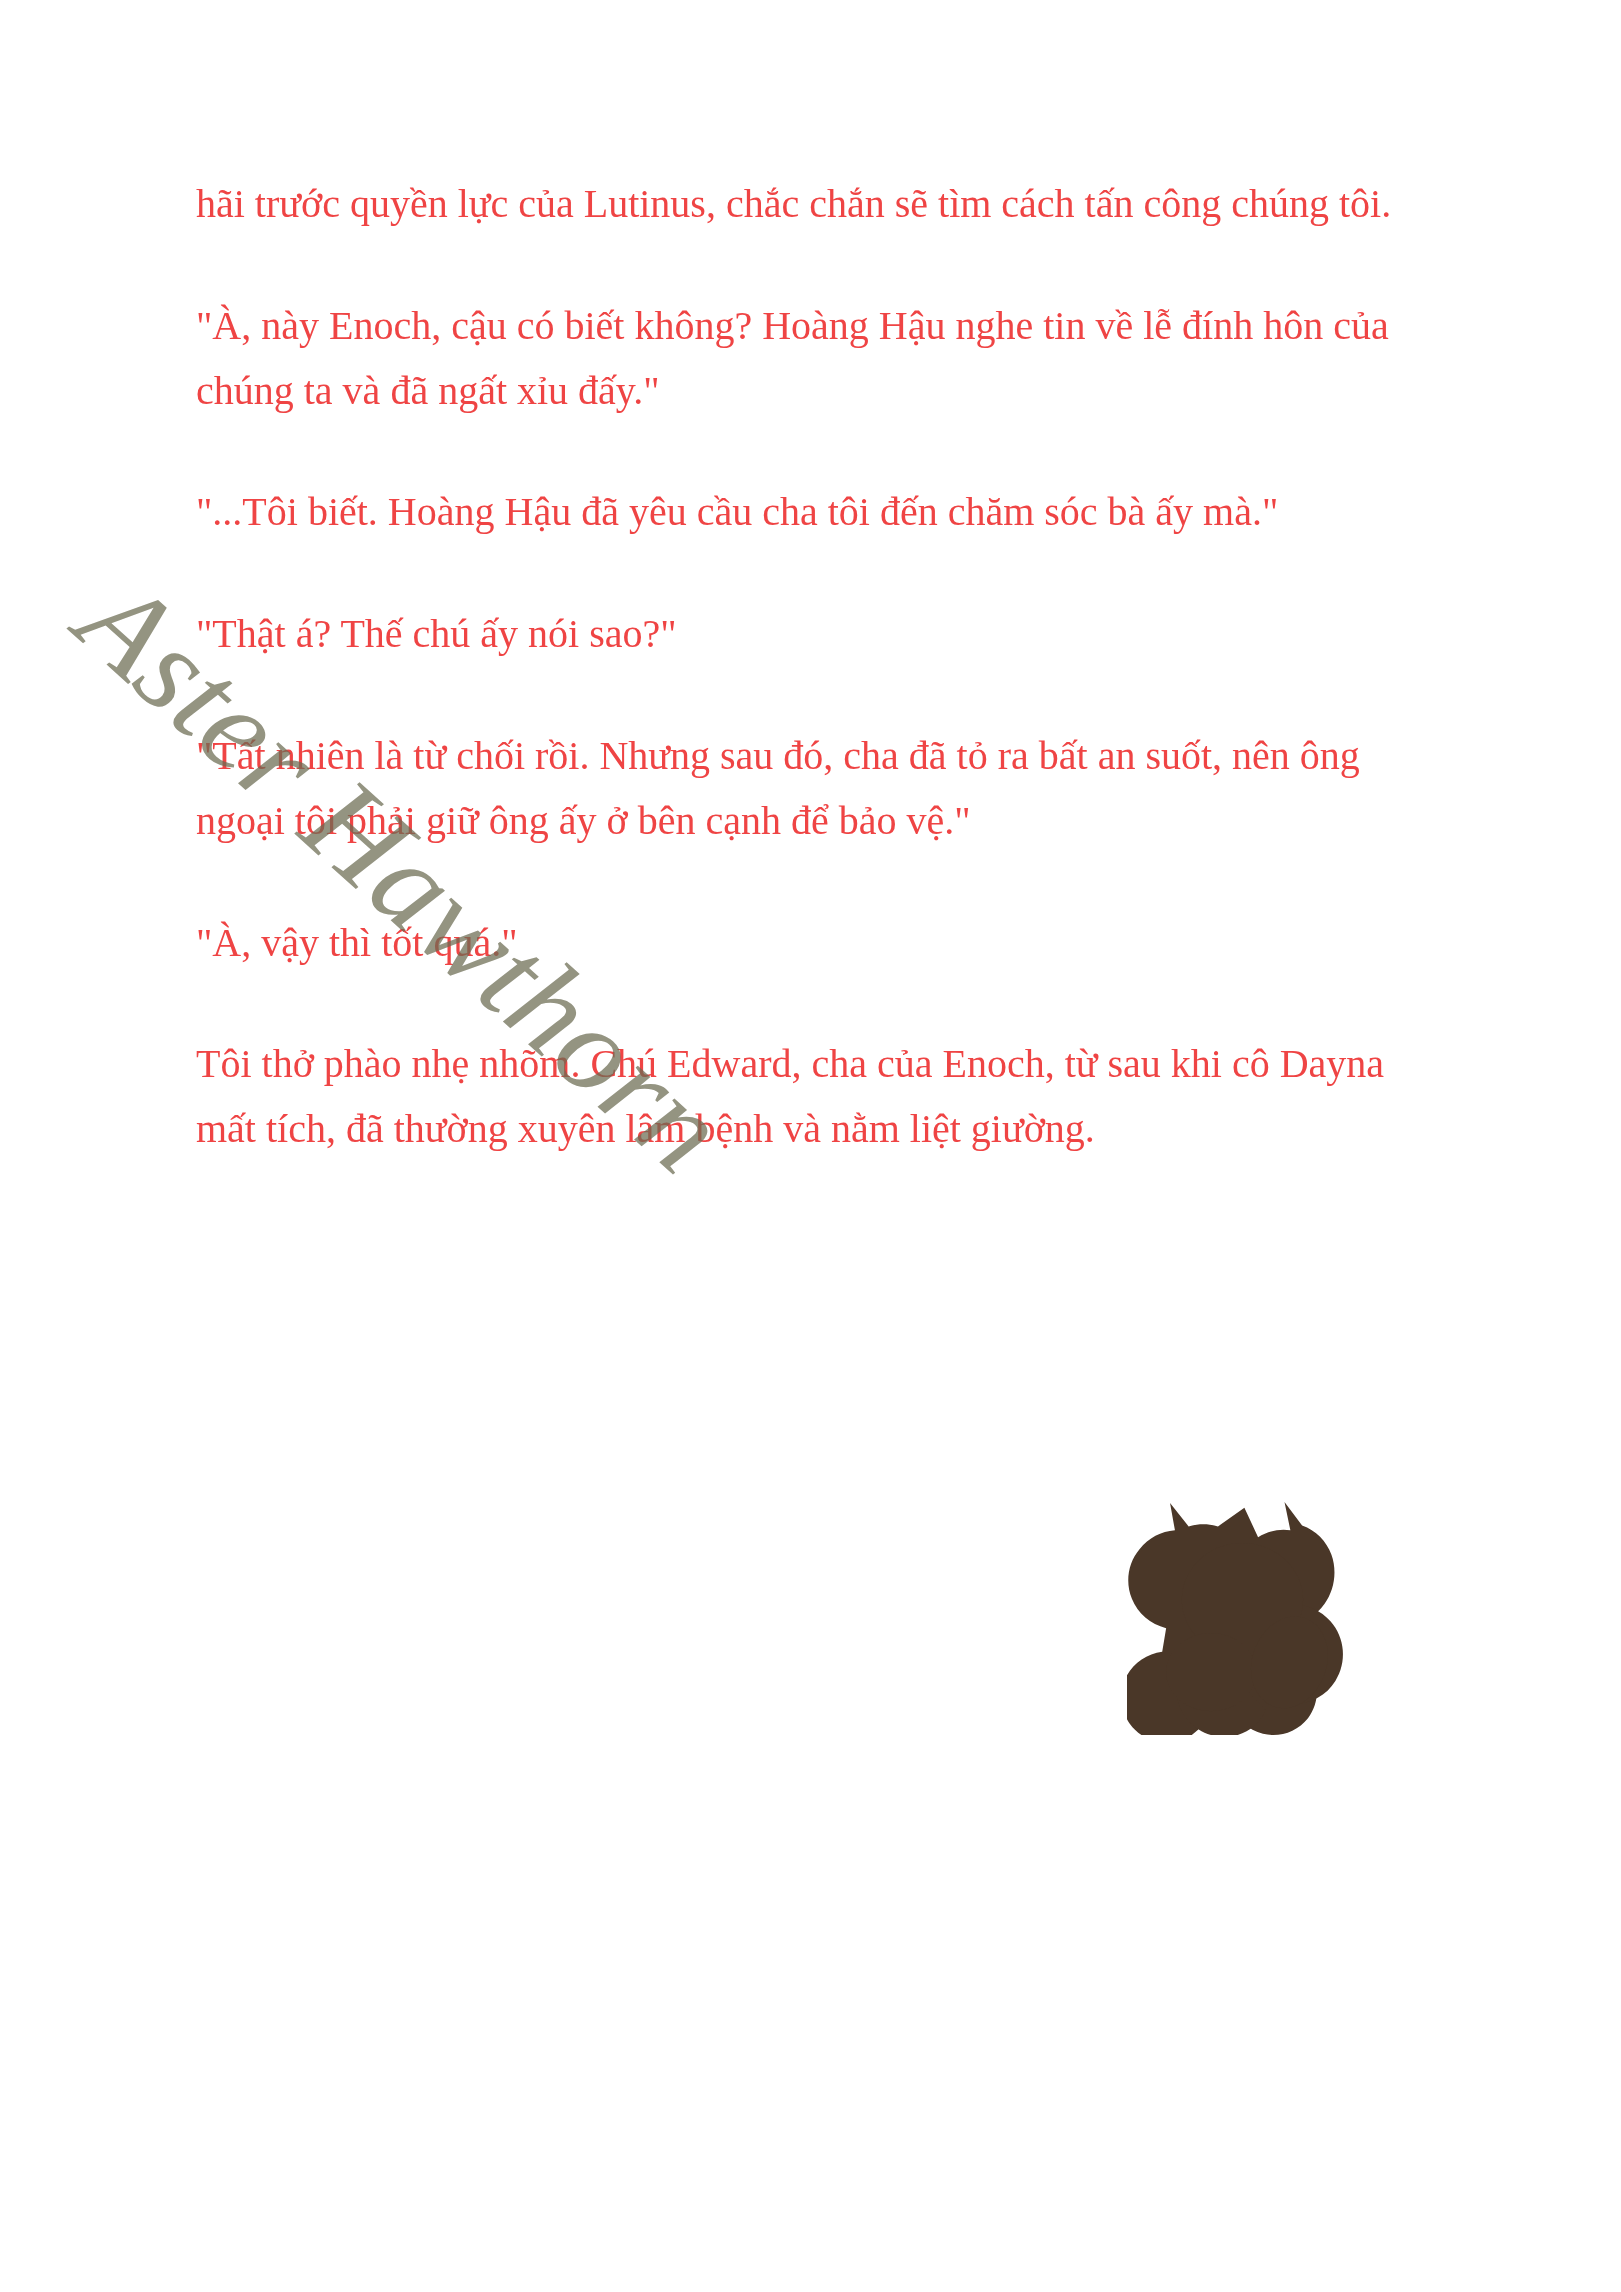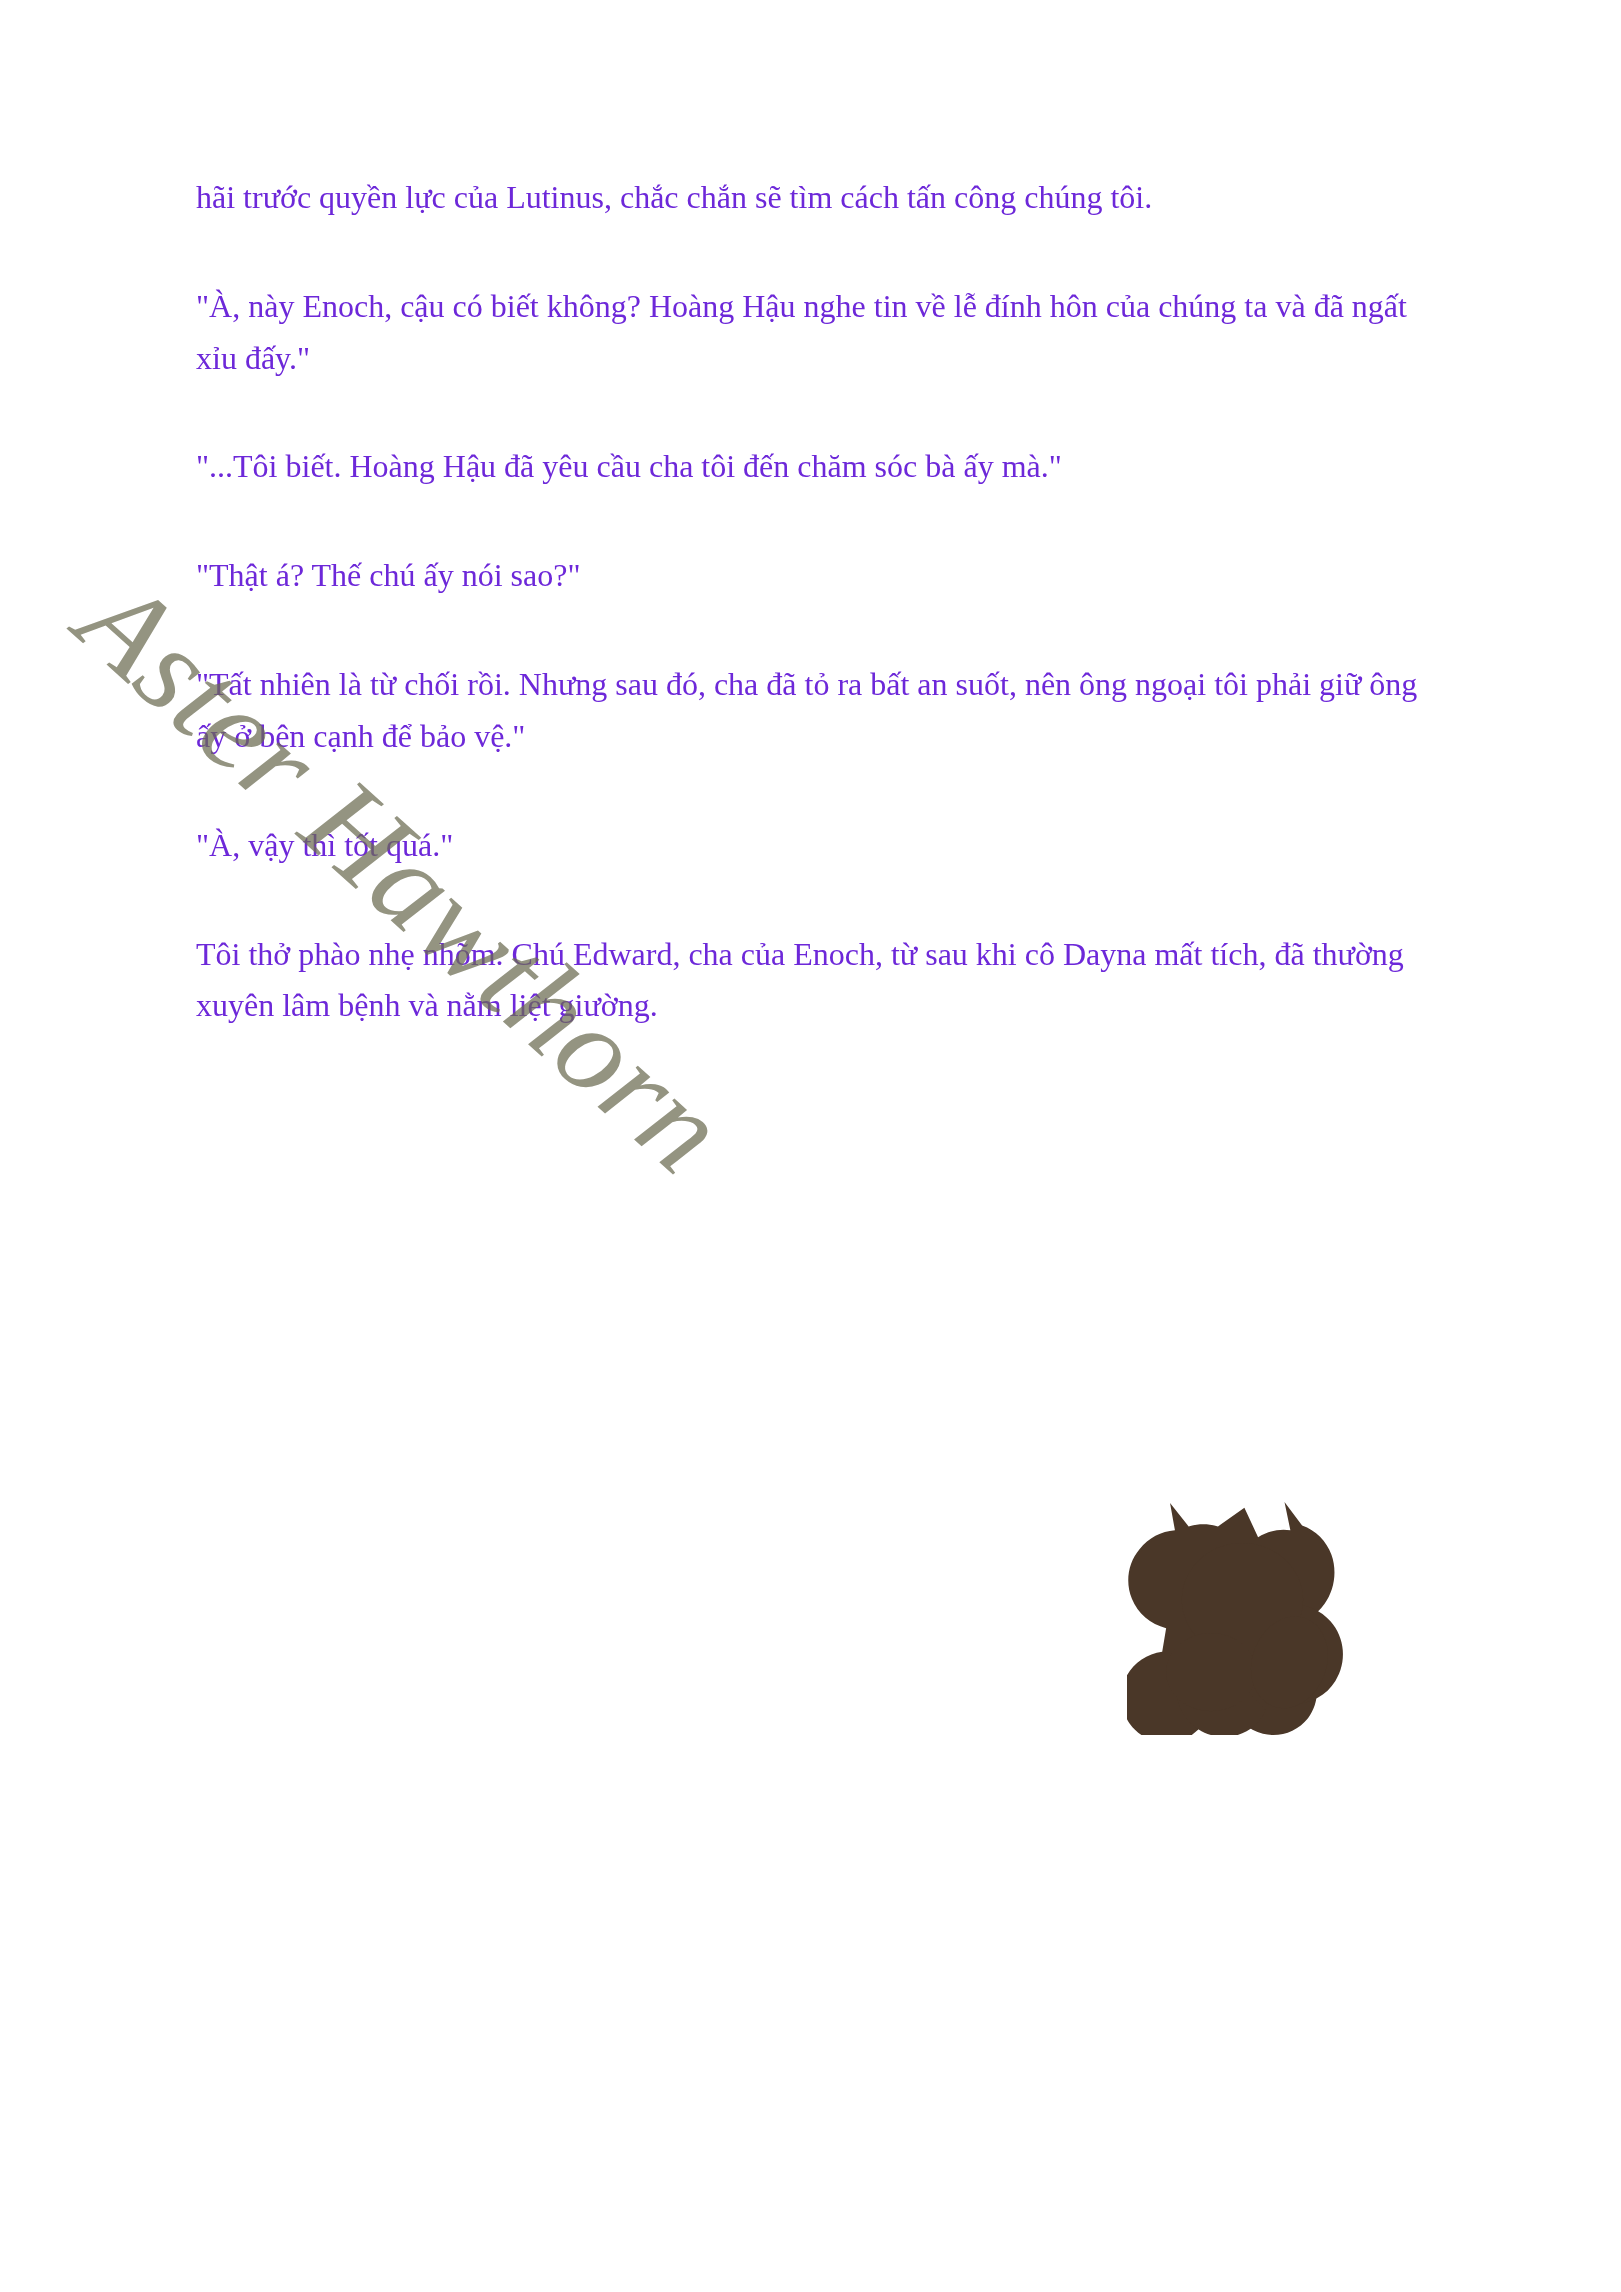--- a/index.html
+++ b/index.html
@@ -16,23 +16,23 @@
     font-family: "Liberation Serif", serif;
   }
   .content {
     position: absolute;
     left: 196px;
     top: 172px;
     width: 1225px;
   }
   .para {
     font-family: "Liberation Serif", serif;
-    font-size: 32px;
+    font-size: 40px;
     line-height: 1.62;
-    color: #6d28d9;
+    color: #ef4444;
     margin: 0 0 57px 0;
     text-align: left;
     white-space: pre-wrap;
   }
   .para:last-child { margin-bottom: 0; }
 
   
   .watermark {
     position: absolute;
     left: 147px;

